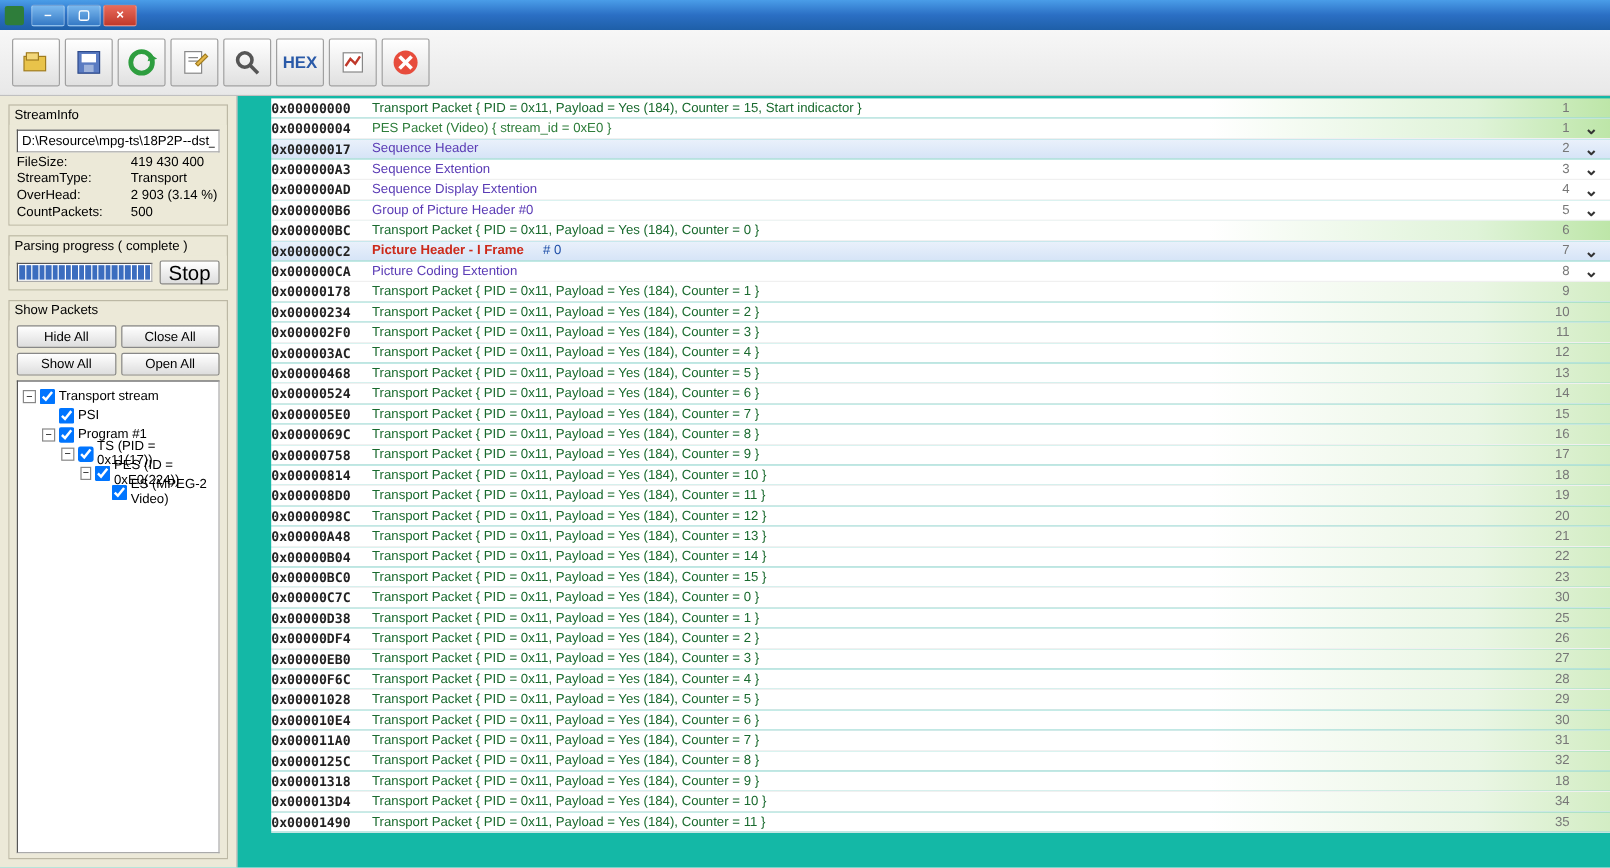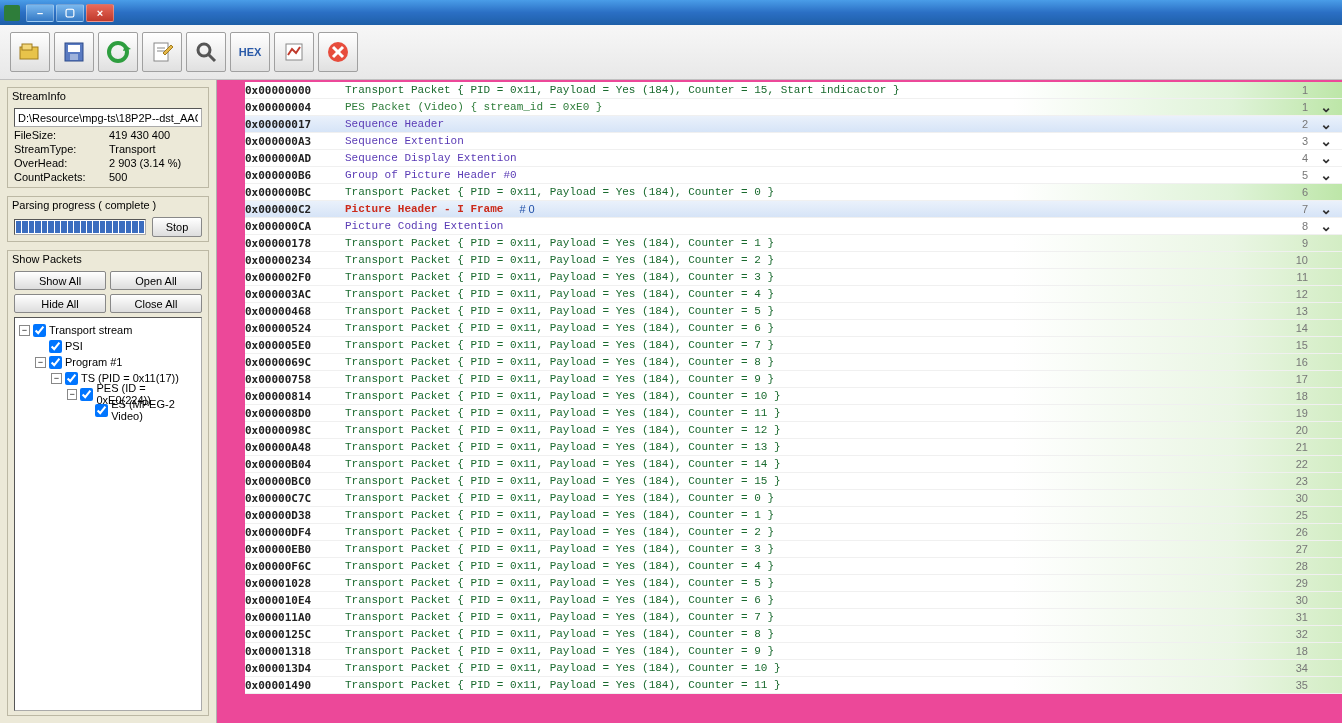--- a/index.html
+++ b/index.html
@@ -17,43 +17,43 @@
 .winbtn.close { background: linear-gradient(to bottom,#e86a5a,#c0392b); }
 
 .toolbar {
   height: 55px; background: linear-gradient(to bottom,#f7f7f7,#e8e8e8); border-bottom: 1px solid #c0c0c0;
   display: flex; align-items: center; padding: 4px 10px; gap: 4px;
 }
 .tbtn { width: 40px; height: 40px; border: 1px solid #a0a0a0; border-radius: 2px; background: linear-gradient(to bottom,#fff,#e0e0e0); display: flex; align-items: center; justify-content: center; }
 
 .workspace { display: flex; height: calc(100% - 80px); }
 
-.leftpane { width: 217px; background: #ece9d8; border-right: 1px solid #b0b0b0; padding: 7px; display: flex; flex-direction: column; gap: 8px; }
+.leftpane { width: 198px; background: #ece9d8; border-right: 1px solid #b0b0b0; padding: 7px; display: flex; flex-direction: column; gap: 8px; }
 .panel { background: #ece9d8; border: 1px solid #bcb8a4; }
 .panel-title { font-size: 11px; padding: 2px 4px; }
 .panel-body { padding: 4px 6px; background: #ece9d8; }
 .fileinput { width: 100%; height: 19px; background: #fff; border: 1px inset #aaa; padding: 1px 3px; font-size: 11px; }
 .inforow { display: flex; margin-top: 2px; }
 .inforow .k { width: 95px; }
 .progress { height: 16px; border: 1px inset #aaa; background: #fff; display: flex; padding: 1px; gap: 1px; }
 .pseg { flex: 1; background: #3b6dbf; }
-.stopbtn { width: 50px; height: 20px; border: 1px solid #888; background: linear-gradient(#fff,#ddd); border-radius: 2px; font-size: 11px; }
+.stopbtn { width: 50px; height: 20px; border: 1px solid #888; background: linear-gradient(#fff,#ddd); border-radius: 2px; font-size: 17px; }
 .progressrow { display: flex; align-items: center; gap: 6px; }
 .btnrow { display: flex; gap: 4px; }
 .smbtn { flex: 1; height: 19px; border: 1px solid #888; background: linear-gradient(#fff,#ddd); border-radius: 2px; font-size: 11px; }
 .tree { background: #fff; border: 1px inset #aaa; flex: 1; padding: 4px; }
 .tnode { display: flex; align-items: center; height: 16px; }
 .tnode input { margin-right: 3px; }
 .tboxer { width: 11px; height: 11px; border: 1px solid #888; display: inline-flex; align-items: center; justify-content: center; margin-right: 3px; font-size: 9px; line-height: 1; background: #fff; }
 .tind0 { padding-left: 0; } .tind1 { padding-left: 16px; } .tind2 { padding-left: 32px; } .tind3 { padding-left: 48px; } .tind4 { padding-left: 64px; }
 
-.rightpane { flex: 1; overflow: auto; background: #ec4899; padding-left: 28px; padding-top: 2px; }
+.rightpane { flex: 1; overflow: auto; background: #14b8a6; padding-left: 28px; padding-top: 2px; }
 .row { height: 17px; display: flex; align-items: center; position: relative; border-bottom: 1px solid #f0f0f0; }
 .row .addr { font-family: Verdana, monospace; font-weight: bold; color: #222; width: 82px; }
-.row .desc { font-family: Liberation Mono, monospace; margin-left: 18px; }
+.row .desc { font-family: Liberation Sans, sans-serif; margin-left: 2px; }
 .row .num { position: absolute; right: 34px; color: #777; font-size: 11px; }
 .row .exp { position: absolute; right: 10px; color: #333; font-weight: bold; font-size: 14px; cursor: pointer; }
 .greengrad { background: linear-gradient(to right, #ffffff 0%, #ffffff 70%, #dff3d8 90%, #bde6a8 100%); }
 .bluestripe { background: linear-gradient(to bottom, #eaf1fb 0%, #d6e4f7 100%); }
 .whitebg { background: #fff; }
 .lightgrad { background: linear-gradient(to right, #ffffff 0%, #ffffff 70%, #eaf6e4 90%, #d3edc4 100%); }
 .c-green { color: #2e7d3a; }
 .c-dgreen { color: #196a2e; }
 .c-purple { color: #5a3bb5; }
 .c-red { color: #cc2a1a; font-weight: bold; }
@@ -98,21 +98,21 @@
         <line x1="8" y1="12" x2="16" y2="12" stroke="#888"></line>
         <polygon points="14,14 22,6 24,8 16,16" fill="#e6b84a" stroke="#a07c1f"></polygon>
       </svg>
     </div>
   <div class="tbtn">
       <svg width="26" height="26">
         <circle cx="11" cy="11" r="6" fill="none" stroke="#555" stroke-width="3"></circle>
         <line x1="15" y1="15" x2="22" y2="22" stroke="#555" stroke-width="3"></line>
       </svg>
     </div>
-  <div class="tbtn" style="font-weight:bold;color:#2a5aa8;font-size:11px;">HEX</div>
+  <div class="tbtn" style="font-weight:bold;color:#2a5aa8;font-size:14px;">HEX</div>
   <div class="tbtn">
       <svg width="26" height="26">
         <rect x="5" y="5" width="16" height="16" fill="#fff" stroke="#888"></rect>
         <polyline points="7,16 11,10 15,14 19,8" fill="none" stroke="#c0392b" stroke-width="2"></polyline>
       </svg>
     </div>
   <div class="tbtn">
       <svg width="26" height="26">
         <circle cx="13" cy="13" r="10" fill="#e74c3c"></circle>
         <line x1="8" y1="8" x2="18" y2="18" stroke="#fff" stroke-width="3"></line>
@@ -173,26 +173,26 @@
             <div class="pseg"></div>
         </div>
         <button class="stopbtn">Stop</button>
       </div>
     </div>
 
     <div class="panel" style="flex:1;display:flex;flex-direction:column;justify-content:space-between;">
       <div class="panel-title">Show Packets</div>
       <div class="panel-body" style="flex:1;display:flex;flex-direction:column;gap:4px;">
         <div class="btnrow">
+          <button class="smbtn">Hide All</button>
+          <button class="smbtn">Close All</button>
+        </div>
+        <div class="btnrow">
           <button class="smbtn">Show All</button>
           <button class="smbtn">Open All</button>
-        </div>
-        <div class="btnrow">
-          <button class="smbtn">Hide All</button>
-          <button class="smbtn">Close All</button>
         </div>
         <div class="tree">
           <div class="tnode tind0">
               <span class="tboxer">−</span>
               <input type="checkbox" checked="" style="">
               <span>Transport stream</span>
             </div>
           <div class="tnode tind1">
               <span style="width:14px;"></span>
               <input type="checkbox" checked="" style="">

